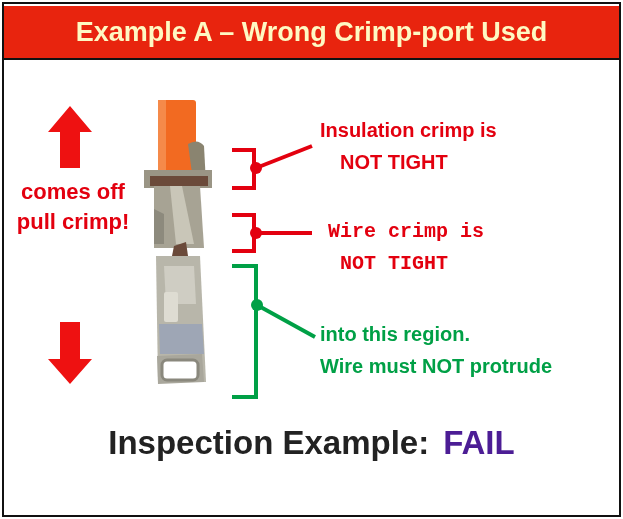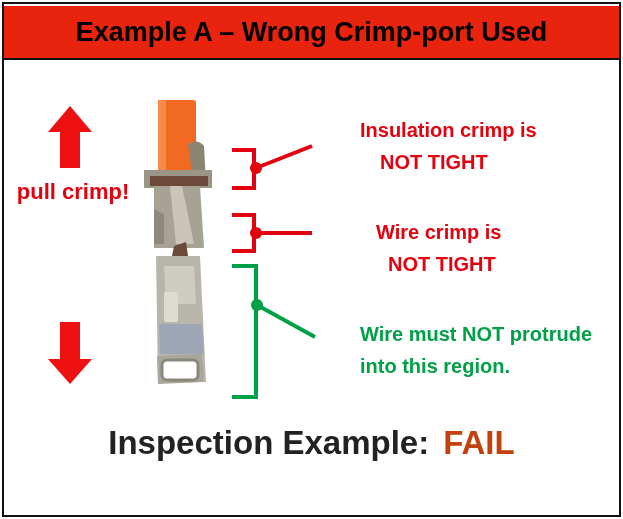--- a/index.html
+++ b/index.html
@@ -3,32 +3,32 @@
   <meta charset="utf-8">
   <style>
     html, body { margin: 0; padding: 0; background: #ffffff; }
     body { width: 623px; height: 519px; position: relative; overflow: hidden; }
     .frame {
       position: absolute; left: 2px; top: 2px; width: 615px; height: 511px;
       border: 2px solid #111; background: #fff; box-sizing: content-box;
     }
     .title-bar {
       position: absolute; left: 0; top: 2px; width: 615px; height: 52px;
-      background: #e8240e; color: #000000;
+      background: #e8240e; color: #fef9c3;
       font-family: "Liberation Sans", sans-serif; font-weight: bold;
       font-size: 27px; text-align: center; line-height: 52px;
     }
     .title-bar-line { position: absolute; left:0; top:54px; width:615px; height:2px; background:#111; }
     .txt { position: absolute; font-family: "Liberation Sans", sans-serif; font-weight: bold; }
     .red { color: #e3000f; }
     .green { color: #00a046; }
     .left-text { left: 0; top: 173px; width: 138px; text-align: center; font-size: 22px; line-height: 30px; }
-    .label { font-size: 20px; line-height: 32px; margin-left: 40px; }
+    .label { font-size: 20px; line-height: 32px; }
     .result { left: 0; top: 420px; width: 615px; text-align: center; font-size: 33px; color: #222; }
-    .result .fail { color: #c2410c; margin-left: 14px; }
+    .result .fail { color: #4c1d95; margin-left: 14px; }
     svg { position: absolute; left: 0; top: 0; }
   </style>
 </head>
 <body>
 
 <div class="frame">
   <div class="title-bar">Example A – Wrong Crimp-port Used</div>
   <div class="title-bar-line"></div>
 
   <svg width="615" height="511" viewBox="0 0 615 511">
@@ -77,34 +77,35 @@
     </g>
 
     <g>
       <path d="M228,262 L252,262 L252,393 L228,393" fill="none" stroke="#00a046" stroke-width="4"></path>
       <circle cx="253" cy="301" r="6" fill="#00a046"></circle>
       <line x1="253" y1="301" x2="311" y2="333" stroke="#00a046" stroke-width="4"></line>
     </g>
   </svg>
 
   <div class="txt red left-text">
+    <div>comes off</div>
     <div>pull crimp!</div>
   </div>
 
   <div class="txt red label" style="left:316px; top:110px;">
     <div>Insulation crimp is</div>
     <div style="padding-left:20px;">NOT TIGHT</div>
   </div>
 
-  <div class="txt red label" style="left:332px; top:212px;">
+  <div class="txt red label" style="left:324px; top:212px;font-family:Liberation Mono, monospace;">
     <div>Wire crimp is</div>
     <div style="padding-left:12px;">NOT TIGHT</div>
   </div>
 
   <div class="txt green label" style="left:316px; top:314px;">
+    <div>into this region.</div>
     <div>Wire must NOT protrude</div>
-    <div>into this region.</div>
   </div>
 
   <div class="txt result">
     <span>Inspection Example:</span><span class="fail">FAIL</span>
   </div>
 </div>
 
 </body></html>

